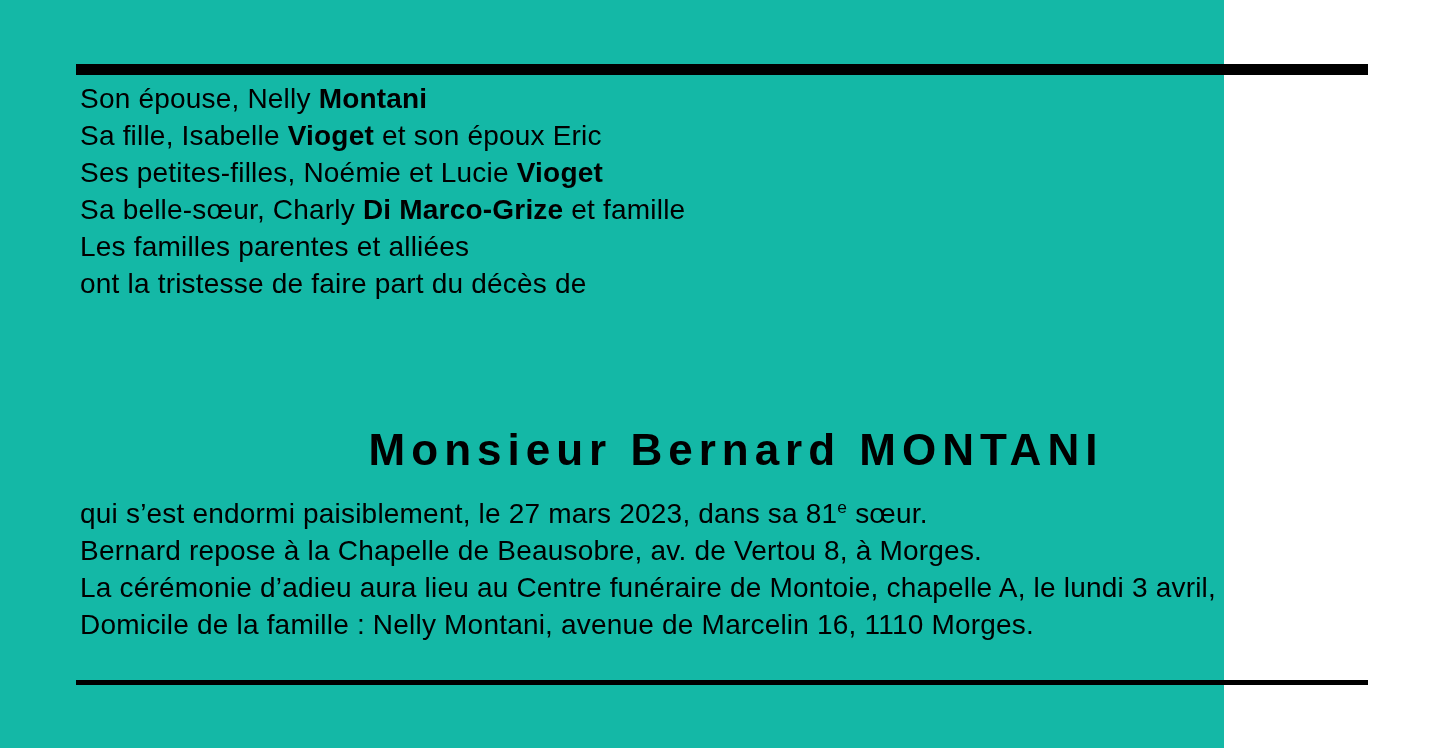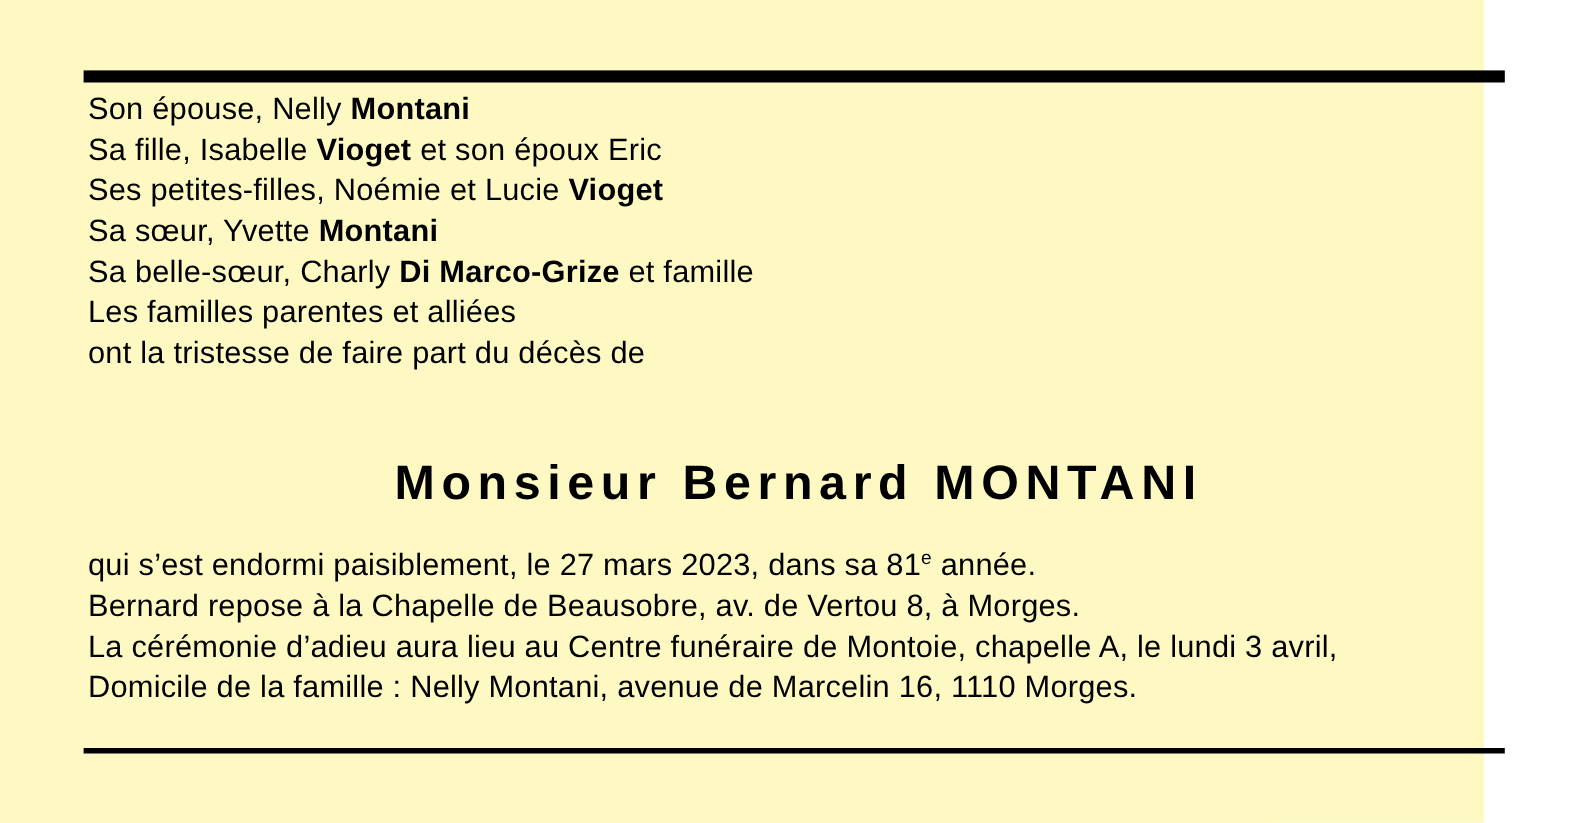--- a/index.html
+++ b/index.html
@@ -9,23 +9,23 @@
   }
   body {
     width: 1448px;
     height: 748px;
     font-family: "Liberation Sans", sans-serif;
     color: #000000;
     overflow: hidden;
   }
   .page {
     position: relative;
-    width: 1349px;
+    width: 1224px;
     height: 748px;
-    background: #fef9c3;
+    background: #14b8a6;
   }
   .rule {
     position: absolute;
     left: 76px;
     width: 1292px;
     background: #000000;
   }
   .rule-top {
     top: 64px;
     height: 11px;
@@ -57,48 +57,47 @@
   sup {
     font-size: 0.62em;
     line-height: 0;
     vertical-align: super;
   }
   .title {
     position: absolute;
     left: 76px;
     top: 408px;
     width: 1292px;
-    margin: 4px;
+    margin: 14px;
     text-align: center;
     font-size: 44px;
     line-height: 56px;
     font-weight: bold;
     letter-spacing: 6px;
     white-space: nowrap;
   }
 </style>
 </head>
 <body>
 
 <div class="page">
   <div class="rule rule-top"></div>
 
   <div class="textblock family-block">
       <div class="line"><span>Son épouse, Nelly </span><span class="b">Montani</span></div>
       <div class="line"><span>Sa fille, Isabelle </span><span class="b">Vioget</span><span> et son époux Eric</span></div>
       <div class="line"><span>Ses petites-filles, Noémie et Lucie </span><span class="b">Vioget</span></div>
-      <div class="line"><span>Sa sœur, Yvette </span><span class="b">Montani</span></div>
       <div class="line"><span>Sa belle-sœur, Charly </span><span class="b">Di Marco-Grize</span><span> et famille</span></div>
       <div class="line"><span>Les familles parentes et alliées</span></div>
       <div class="line"><span>ont la tristesse de faire part du décès de</span></div>
     </div>
 
   <h1 class="title">Monsieur Bernard MONTANI</h1>
 
   <div class="textblock details-block">
-      <div class="line"><span>qui s’est endormi paisiblement, le 27 mars 2023, dans sa 81</span><sup>e</sup><span> année.</span></div>
+      <div class="line"><span>qui s’est endormi paisiblement, le 27 mars 2023, dans sa 81</span><sup>e</sup><span> sœur.</span></div>
       <div class="line"><span>Bernard repose à la Chapelle de Beausobre, av. de Vertou 8, à Morges.</span></div>
       <div class="line"><span>La cérémonie d’adieu aura lieu au Centre funéraire de Montoie, chapelle A, le lundi 3 avril,</span></div>
       <div class="line"><span>Domicile de la famille : Nelly Montani, avenue de Marcelin 16, 1110 Morges.</span></div>
     </div>
 
   <div class="rule rule-bottom"></div>
 </div>
 
 </body></html>

